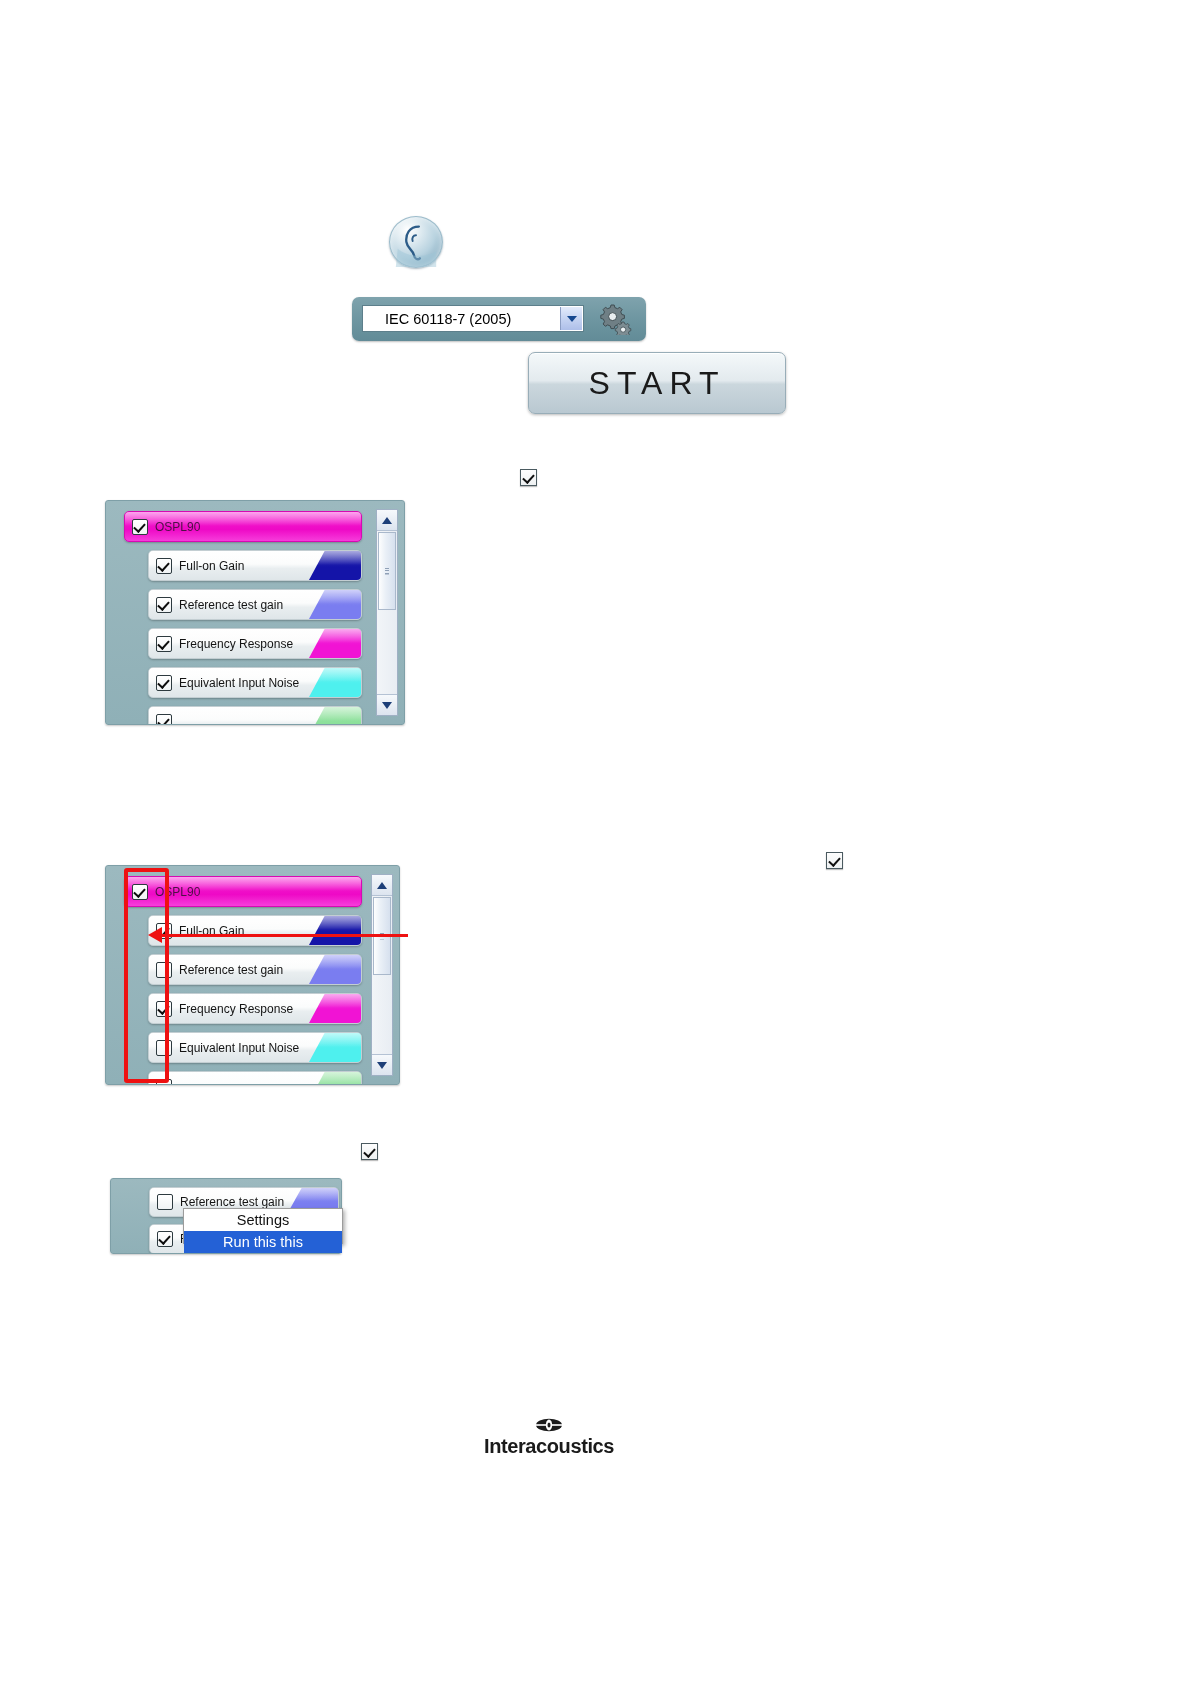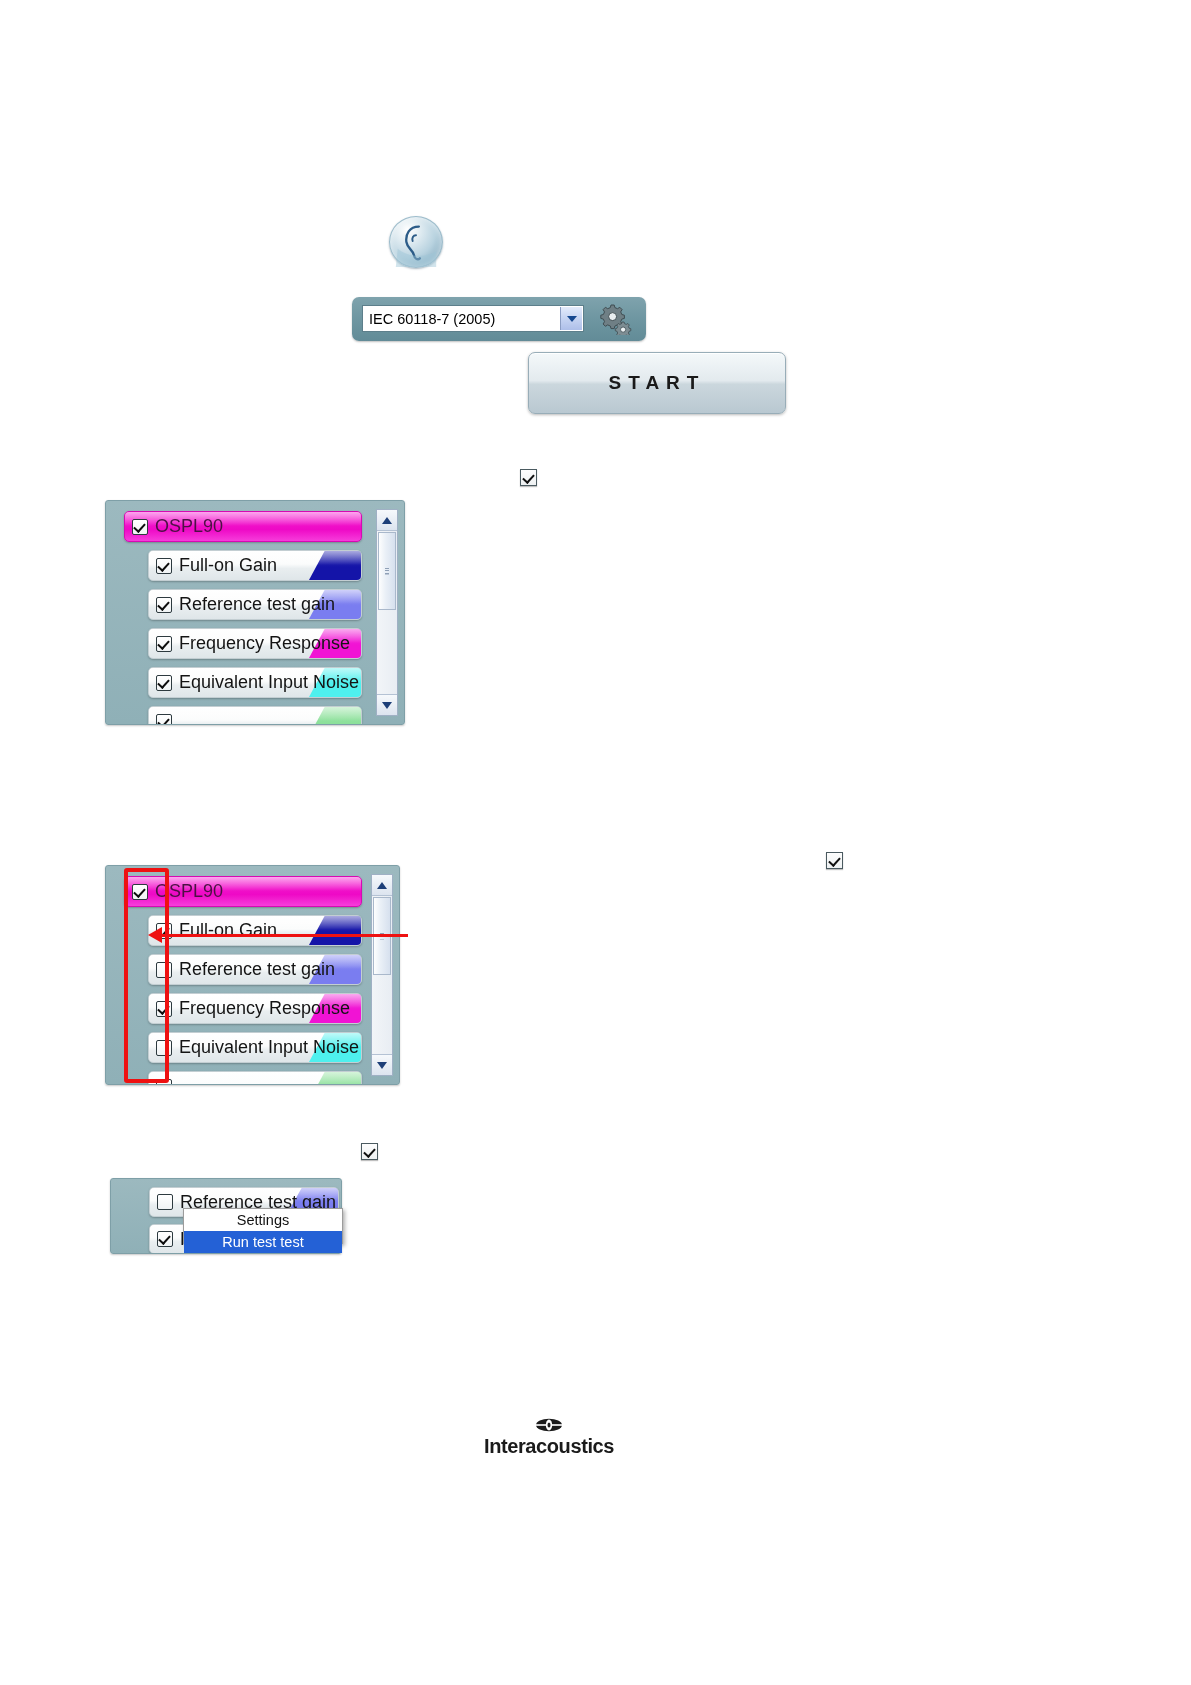--- a/index.html
+++ b/index.html
@@ -33,21 +33,21 @@
     border-radius:7px;
     box-shadow:0 1px 2px rgba(0,0,0,.25);
   }
   #standard-select{
     position:absolute;left:10px;top:8px;width:222px;height:27px;
     background:#ffffff;
     border:1px solid #5d7f8b;
     box-sizing:border-box;
     display:flex;align-items:center;
     font-size:14.5px;color:#000;
-    padding-left:6px;
+    padding-left:22px;
     font-family:"Liberation Sans", sans-serif;
   }
   #standard-select .val{white-space:nowrap;}
   #select-arrow{
     position:absolute;right:1px;top:1px;width:22px;height:23px;
     background:linear-gradient(180deg,#e3ebfb 0%, #c6d4f2 50%, #aebfe9 100%);
     border-left:1px solid #8b9dc3;
     box-sizing:border-box;
     display:flex;align-items:center;justify-content:center;
   }
@@ -65,21 +65,21 @@
   #start-button{
     left:528px;top:352px;width:258px;height:62px;
     background:linear-gradient(180deg,#f4f8fa 0%, #e3eaee 46%, #cbd7dd 52%, #b9c8d1 100%);
     border:1px solid #98adb8;
     border-radius:7px;
     box-shadow:0 1px 3px rgba(0,0,0,.28), inset 0 1px 0 rgba(255,255,255,.9);
     display:flex;align-items:center;justify-content:center;
     box-sizing:border-box;
   }
   #start-button span{
-    font-size:19px;font-weight:bold;letter-spacing:7px;color:#1a1a1a;
+    font-size:32px;font-weight:normal;letter-spacing:7px;color:#1a1a1a;
     font-family:"Liberation Sans", sans-serif;
   }
 
   
   .inline-check{
     width:17px;height:17px;
     background:linear-gradient(180deg,#fdfdfd 0%,#eef1f2 100%);
     border:1px solid #4a5a60;
     box-sizing:border-box;
     position:relative;
@@ -146,21 +146,21 @@
     z-index:3;
   }
   .test-row .chk.on::after{
     content:"";
     position:absolute;left:3px;top:1px;width:5px;height:9px;
     border:solid #0d0d0d;border-width:0 2.4px 2.4px 0;
     transform:rotate(42deg);
   }
   .test-row .lbl{
     position:relative;z-index:3;
-    font-size:18px;color:#141414;white-space:nowrap;
+    font-size:12px;color:#141414;white-space:nowrap;
     font-family:"Liberation Sans", sans-serif;
   }
   .test-row.selected .lbl{color:#4c1144;}
   .test-row .gloss{
     position:absolute;left:0;top:0;width:100%;height:48%;
     background:linear-gradient(180deg,rgba(255,255,255,.55),rgba(255,255,255,0));
     z-index:2;pointer-events:none;
   }
 
   
@@ -439,21 +439,21 @@
         <span class="lbl">Freque</span>
         <span class="wedge">
           <span style="position: absolute; inset: 0px; clip-path: polygon(30% 0px, 100% 0px, 100% 100%, 0px 100%); background: linear-gradient(rgba(241, 19, 212, 0.8) 0%, rgb(241, 19, 212) 55%, rgb(241, 19, 212) 100%);"></span>
         </span>
         <span class="gloss"></span>
       </div>
     </div>
 </div>
 <div class="abs" id="context-menu">
   <div class="mi">Settings</div>
-  <div class="mi hl">Run test test</div>
+  <div class="mi hl">Run this this</div>
 </div>
 
 <div class="abs" id="footer-logo">
   <svg id="footer-mark" viewBox="0 0 40 18">
     <ellipse cx="20" cy="9" rx="13" ry="6.2" fill="#1b1b1b"></ellipse>
     <rect x="6" y="8.2" width="28" height="1.6" fill="#ffffff"></rect>
     <ellipse cx="20" cy="9" rx="3.2" ry="5.4" fill="#ffffff"></ellipse>
     <ellipse cx="20" cy="9" rx="1.5" ry="2.6" fill="#1b1b1b"></ellipse>
   </svg>
   <div id="footer-word">Interacoustics</div>

